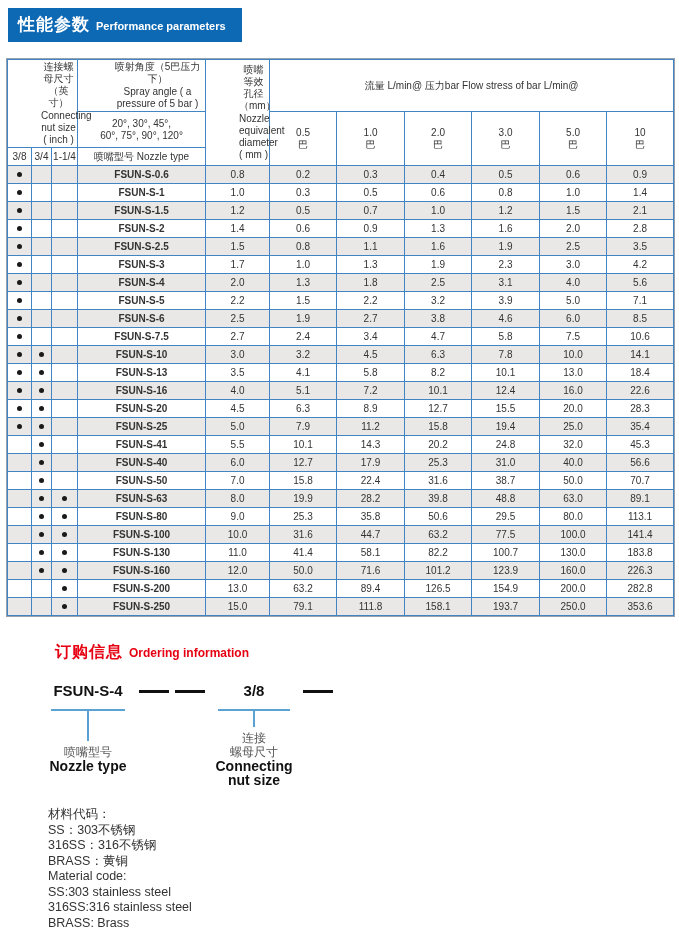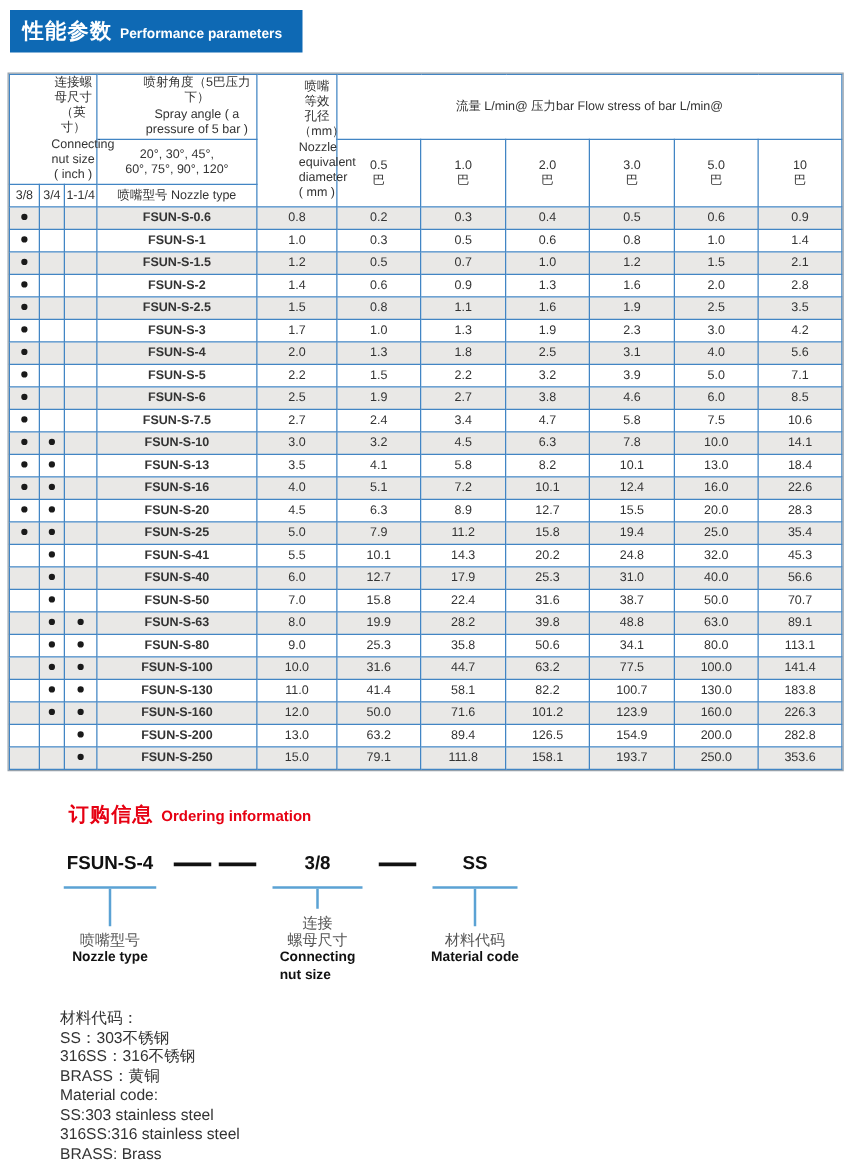--- a/index.html
+++ b/index.html
@@ -47,21 +47,21 @@
   .order-diagram { display:flex; align-items:flex-start; margin:18px 0 0 40px; }
   .od-col { display:flex; flex-direction:column; align-items:center; }
   .od-col.c1 { width:96px; } .od-col.c2 { width:66px; }
   .od-col.c3 { width:92px; } .od-col.c4 { width:88px; }
   .od-code { font-size:15px; font-weight:bold; color:#111; line-height:20px; }
   .od-dash { width:30px; height:3px; background:#111; margin:9px 3px 0; }
   .od-tee-bar { height:2px; background:#5ba2d4; width:78%; margin-top:8px; }
   .od-tee-stem { width:2px; height:30px; background:#5ba2d4; }
   .od-col.c3 .od-tee-stem { height:16px; }
   .od-label-cn { font-size:12px; color:#555; margin-top:4px; text-align:center; line-height:14px; }
-  .od-label-en { font-size:11px; font-weight:bold; color:#111; line-height:14px; }
+  .od-label-en { font-size:14px; font-weight:bold; color:#111; text-align:center; line-height:14px; }
 
   
   .info-block { display:flex; margin:20px 0 0 48px; font-size:12.5px; line-height:15.5px; color:#333;flex-direction:column; }
   .info-left-material { width:118px; }
   .info-left-spray { width:162px; }
   .info-block + .info-block { margin-top:13px; }
 
   .notes { margin:15px 0 0 48px; font-size:12.5px; line-height:16px; color:#333; }
 </style>
 </head>
@@ -384,21 +384,21 @@
       </tr>
       <tr>
         <td></td>
         <td><span class="dot"></span></td>
         <td><span class="dot"></span></td>
         <td class="type-cell">FSUN-S-80</td>
         <td>9.0</td>
         <td>25.3</td>
         <td>35.8</td>
         <td>50.6</td>
-        <td>34.1</td>
+        <td>29.5</td>
         <td>80.0</td>
         <td>113.1</td>
       </tr>
       <tr class="stripe">
         <td></td>
         <td><span class="dot"></span></td>
         <td><span class="dot"></span></td>
         <td class="type-cell">FSUN-S-100</td>
         <td>10.0</td>
         <td>31.6</td>
@@ -481,27 +481,20 @@
   <div class="od-col c3">
     <div class="od-code">3/8</div>
     <div class="od-tee-bar"></div>
     <div class="od-tee-stem"></div>
     <div class="od-label-cn pre">连接
 螺母尺寸</div>
     <div class="od-label-en pre">Connecting
 nut size</div>
   </div>
   <div class="od-dash"></div>
-  <div class="od-col c4">
-    <div class="od-code">SS</div>
-    <div class="od-tee-bar"></div>
-    <div class="od-tee-stem"></div>
-    <div class="od-label-cn pre">材料代码</div>
-    <div class="od-label-en pre">Material code</div>
-  </div>
 </div>
 
 
 <div class="info-block">
   <div class="info-left-material pre">材料代码：
 SS：303不锈钢
 316SS：316不锈钢
 BRASS：黄铜</div>
   <div class="pre">Material code:
 SS:303 stainless steel

